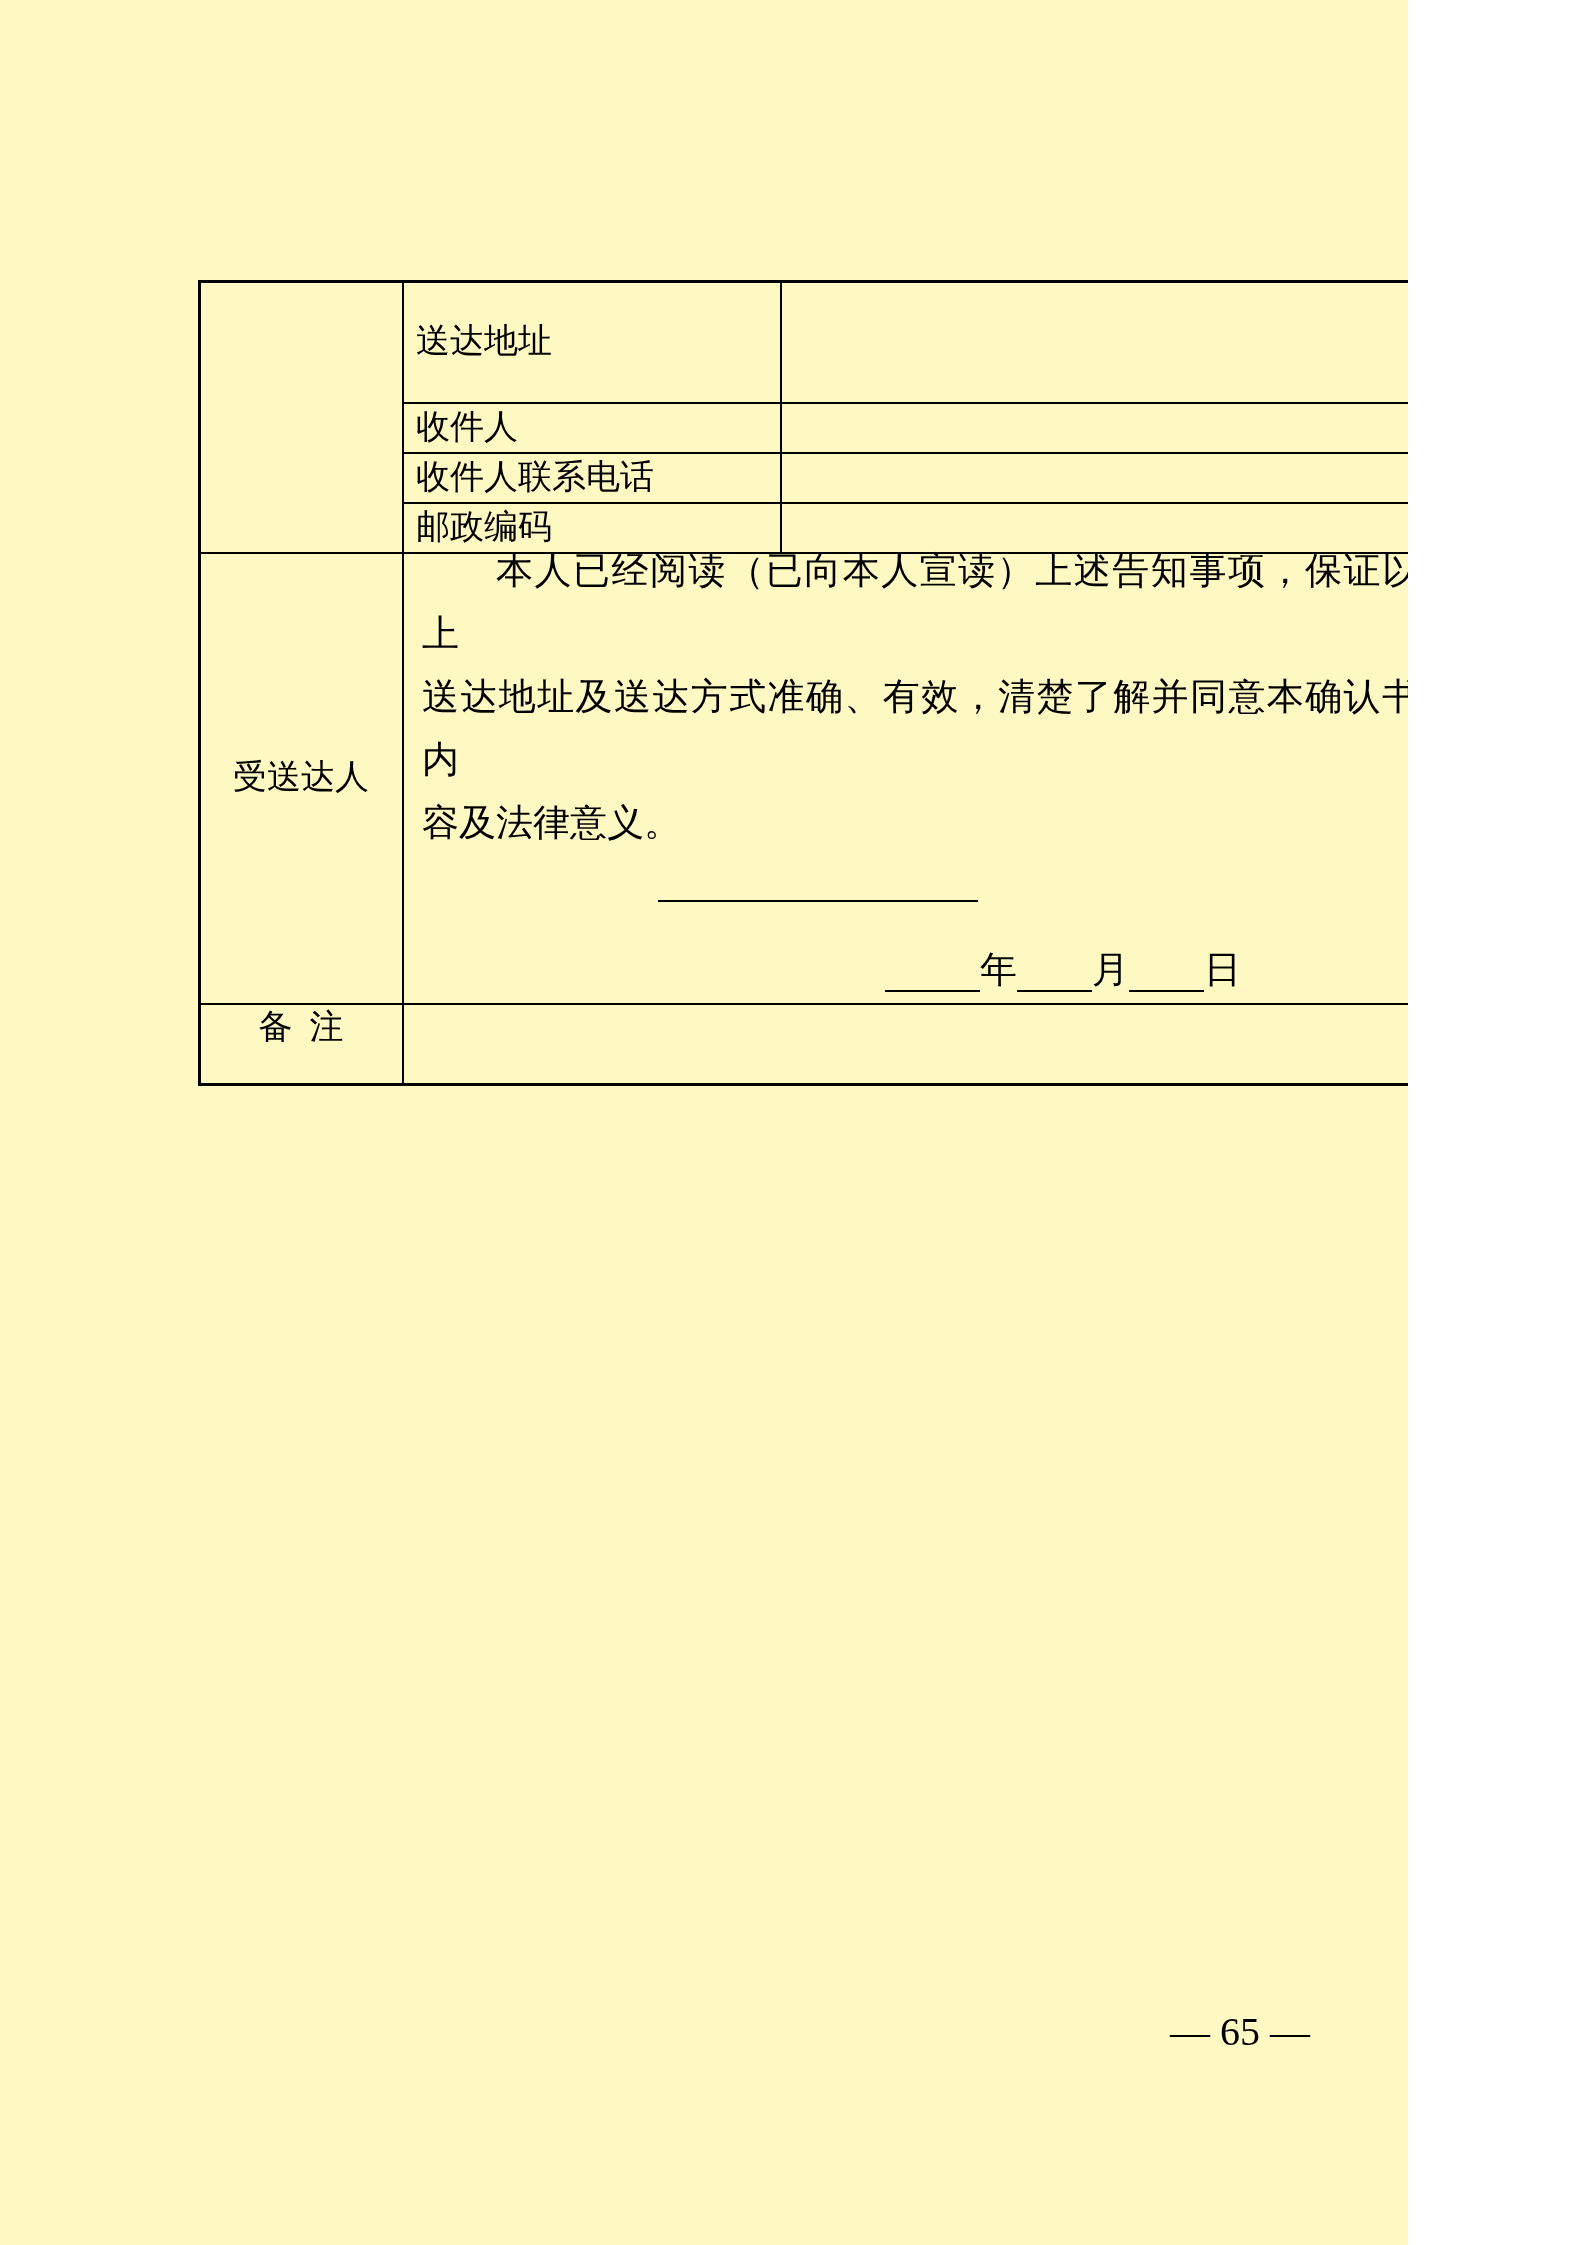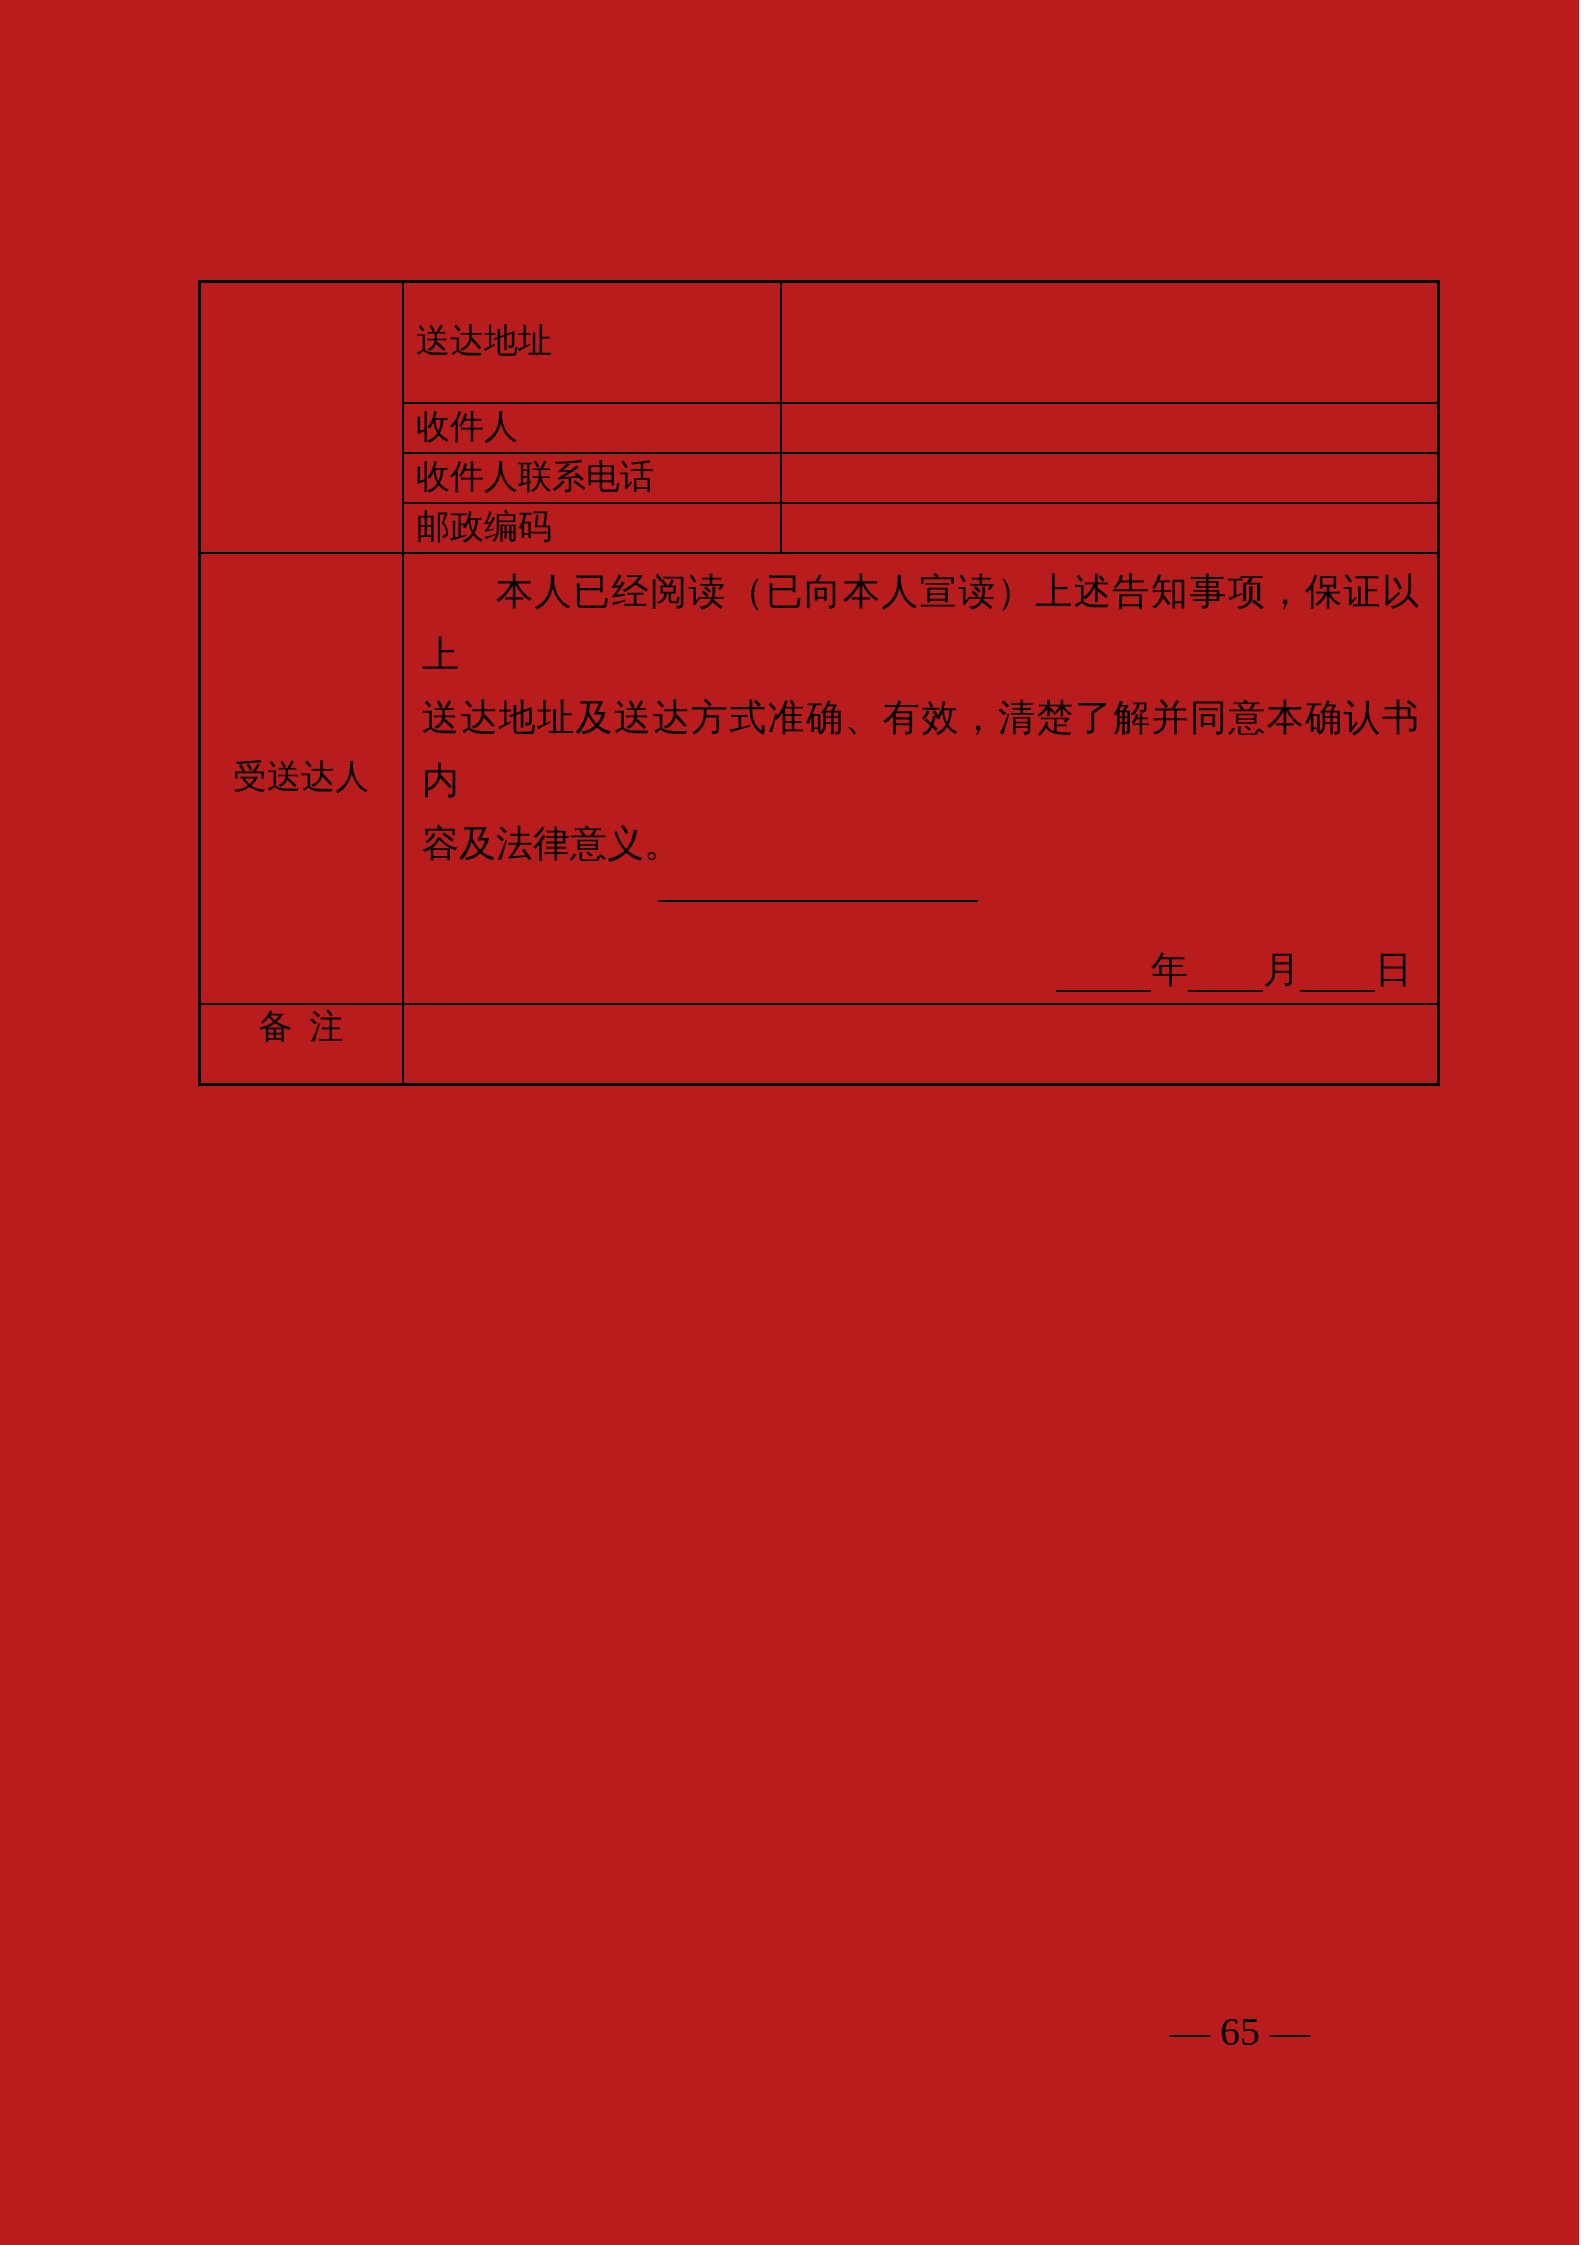--- a/index.html
+++ b/index.html
@@ -1,20 +1,20 @@
 <!DOCTYPE html>
 <html><head>
 <meta charset="utf-8">
 <style>
   html, body { margin: 0; padding: 0; background: #ffffff; }
   .page {
     position: relative;
-    width: 1579px;
+    width: 1408px;
     height: 2245px;
-    background: #b91c1c;
+    background: #fef9c3;
     font-family: "Liberation Serif", serif;
     color: #000000;
     overflow: hidden;
   }
   .abs { position: absolute; }
 
   
   .t-outer {
     left: 198px; top: 280px;
     width: 1236px; height: 800px;
@@ -25,21 +25,21 @@
   .hline { height: 2px; }
 
   .cell-label {
     font-size: 34px;
     line-height: 38px;
     white-space: pre;
   }
   .center { text-align: center; }
 
   .statement {
-    left: 422px; top: 560px;
+    left: 422px; top: 539px;
     width: 997px;
     font-size: 37px;
     line-height: 63px;
   }
   .statement .line { text-align: justify; }
   .statement .line.justify-last { text-align-last: justify; }
   .statement .line.indent { text-indent: 74px; }
 
   .sig-line {
     left: 650px; top: 858px;

